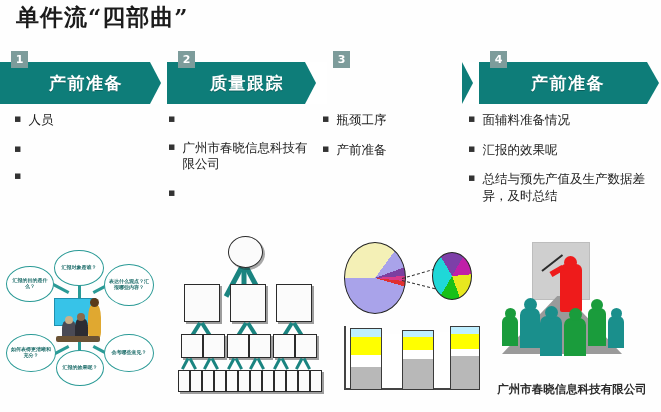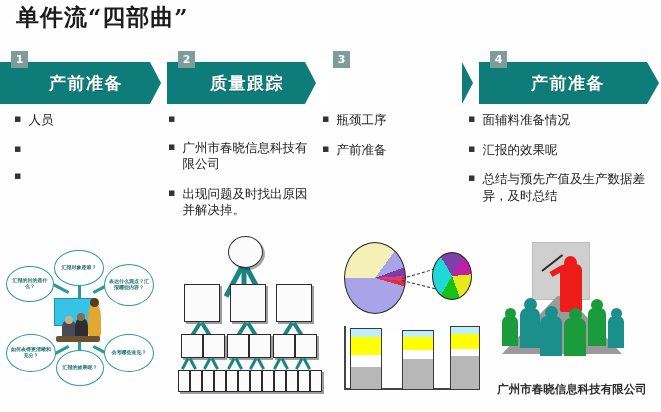--- a/index.html
+++ b/index.html
@@ -203,21 +203,20 @@
     <div class="col" style="left:168px;width:145px;">
       <div class="bullet">
         <span class="dot">▪</span>
       </div>
       <div class="bullet">
         <span class="dot">▪</span>
         <span class="tx">广州市春晓信息科技有限公司</span>
       </div>
       <div class="bullet">
         <span class="dot">▪</span>
-        <span class="tx">出现问题及时找出原因并解决掉。</span>
       </div>
     </div>
 
     <div class="col" style="left:322px;width:140px;">
       <div class="bullet">
         <span class="dot">▪</span>
         <span class="tx">瓶颈工序</span>
       </div>
       <div class="bullet">
         <span class="dot">▪</span>

